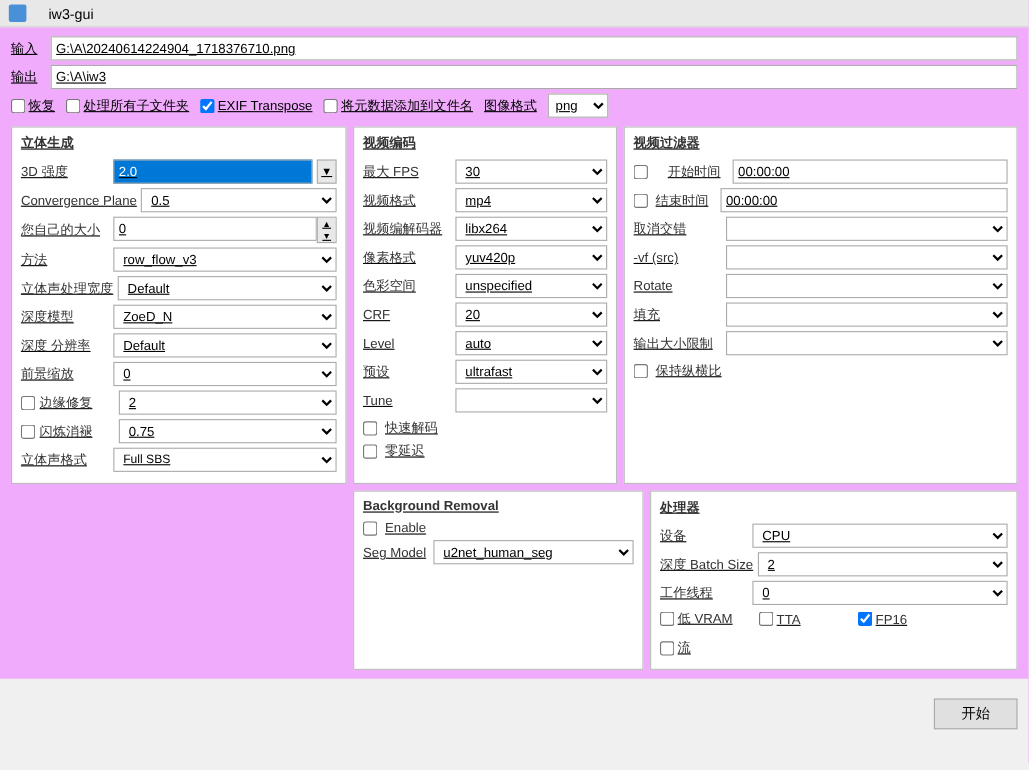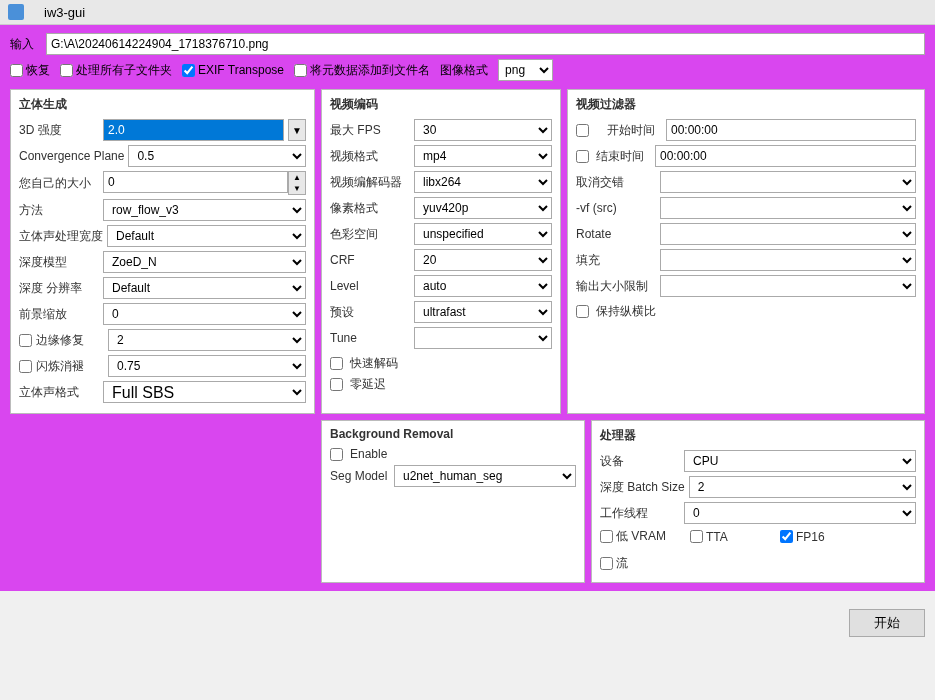--- a/index.html
+++ b/index.html
@@ -21,21 +21,22 @@
       font-size: 13px;
     }
     .title-bar .app-icon {
       width: 16px; height: 16px;
       background: #4a90d9;
       display: inline-block;
       border-radius: 2px;
     }
     .main-content {
       padding: 8px 10px;
-      background: #d946ef;
+      background: #f0abfc;
+      text-decoration: underline;
     }
     .input-row {
       display: flex;
       align-items: center;
       margin-bottom: 4px;
       gap: 6px;
     }
     .input-row label {
       font-size: 12px;
       min-width: 30px;
@@ -163,20 +164,24 @@
   <span>iw3-gui</span>
 </div>
 
 <div class="main-content">
 
   <div class="input-row">
     <label>输入</label>
     <input class="path-input" type="text" value="G:\A\20240614224904_1718376710.png" style="">
   </div>
 
+  <div class="input-row">
+    <label>输出</label>
+    <input class="path-input" type="text" value="G:\A\iw3" style="">
+  </div>
 
   <div class="options-row">
     <label>
       <input type="checkbox" style="">
       <span>恢复</span>
     </label>
     <label>
       <input type="checkbox" style="">
       <span>处理所有子文件夹</span>
     </label>
@@ -271,21 +276,21 @@
       <div class="form-row">
         <input type="checkbox" style="">
         <label style="min-width:68px;">闪炼消褪</label>
         <select style="flex:1;height:22px;border:1px solid #aaa;font-size:12px;">
           <option>0.75</option><option>0.5</option><option>1.0</option>
         </select>
       </div>
 
       <div class="form-row">
         <label>立体声格式</label>
-        <select style="flex:1;height:22px;border:1px solid #aaa;font-size:16px;">
+        <select style="flex:1;height:22px;border:1px solid #aaa;font-size:11px;">
           <option>Full SBS</option><option>Half SBS</option><option>Full OU</option><option>Half OU</option><option>Anaglyph</option>
         </select>
       </div>
     </div>
 
     <div class="panel mid-panel">
       <div class="panel-title">视频编码</div>
 
       <div class="form-row">
         <label>最大 FPS</label>

